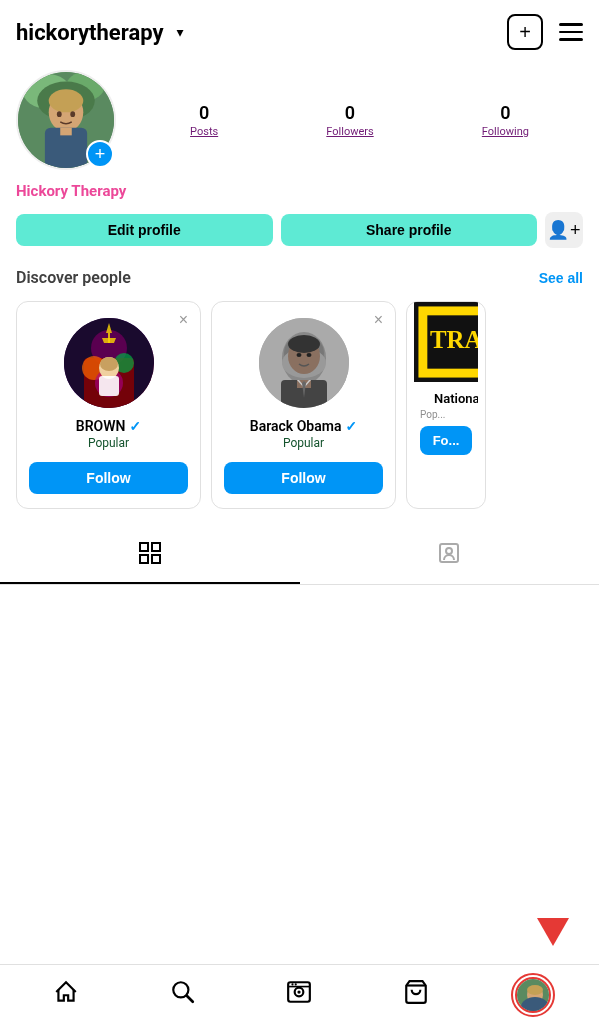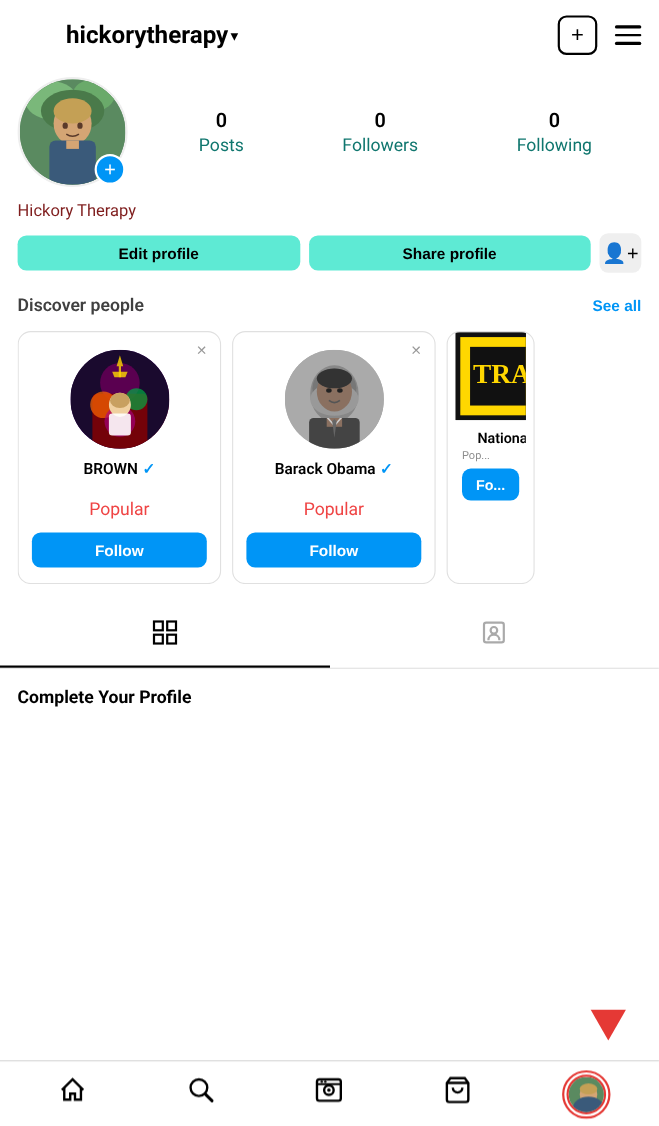--- a/index.html
+++ b/index.html
@@ -15,22 +15,21 @@
     
     .header {
       display: flex;
       align-items: center;
       justify-content: space-between;
       padding: 14px 16px 10px 16px;
     }
     .header-left {
       display: flex;
       align-items: center;
-      gap: 2px;
-      margin-left: 44px;
+      gap: 13px;
     }
     .header-username {
       font-size: 22px;
       font-weight: 700;
       color: #000;
     }
     .header-chevron {
       font-size: 14px;
       color: #000;
     }
@@ -123,29 +122,30 @@
       flex-direction: column;
       align-items: center;
       gap: 2px;
     }
     .stat-number {
       font-size: 18px;
       font-weight: 600;
       color: #000;
     }
     .stat-label {
-      font-size: 16px;
-      color: #0f766e;
+      font-size: 11px;
+      color: #701a75;
+      text-decoration: underline;
     }
 
     .profile-name {
       margin-top: 12px;
       font-size: 15px;
-      font-weight: 400;
-      color: #7f1d1d;
+      font-weight: 700;
+      color: #ec4899;
     }
 
     
     .action-buttons {
       display: flex;
       gap: 8px;
       margin-top: 12px;
       align-items: center;
     }
     .btn-edit, .btn-share {
@@ -239,23 +239,23 @@
       text-align: right;
       display: flex;
       align-items: center;
       gap: 4px;
     }
     .verified-badge {
       color: #0095f6;
       font-size: 14px;
     }
     .card-subtitle {
-      font-size: 16px;
-      color: #ef4444;
-      margin-top: 18px;
+      font-size: 12px;
+      color: #14532d;
+      margin-top: 2px;
       margin-bottom: 12px;
     }
     .btn-follow {
       width: 100%;
       padding: 8px 0;
       background: #0095f6;
       color: #fff;
       border: none;
       border-radius: 8px;
       font-size: 14px;
@@ -585,21 +585,20 @@
       <svg width="24" height="24" viewBox="0 0 24 24" fill="none">
         <rect x="3" y="3" width="18" height="18" rx="2" stroke="#aaa" stroke-width="2"></rect>
         <circle cx="12" cy="10" r="3" stroke="#aaa" stroke-width="2"></circle>
         <path d="M7 19c0-2.8 2.2-5 5-5s5 2.2 5 5" stroke="#aaa" stroke-width="2" fill="none"></path>
       </svg>
     </span>
   </div>
 </div>
 
 <div class="complete-section">
-  <div class="complete-title">Complete Your Profile</div>
 </div>
 
 <div class="bottom-spacer"></div>
 
 <div class="arrow-indicator">
   <svg width="36" height="40" viewBox="0 0 36 40">
     <polygon points="18,38 2,10 34,10" fill="#e53935"></polygon>
   </svg>
 </div>
 

